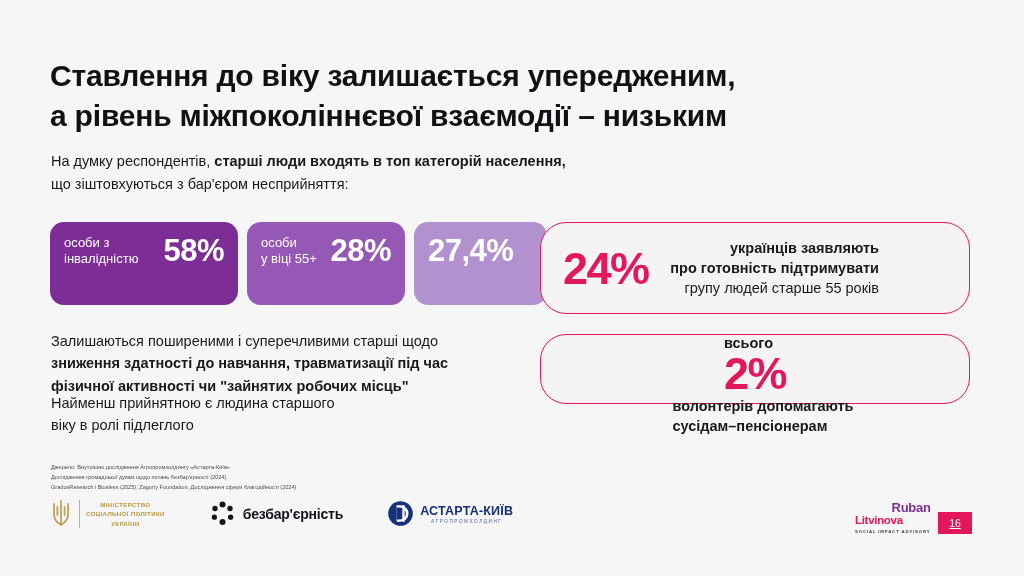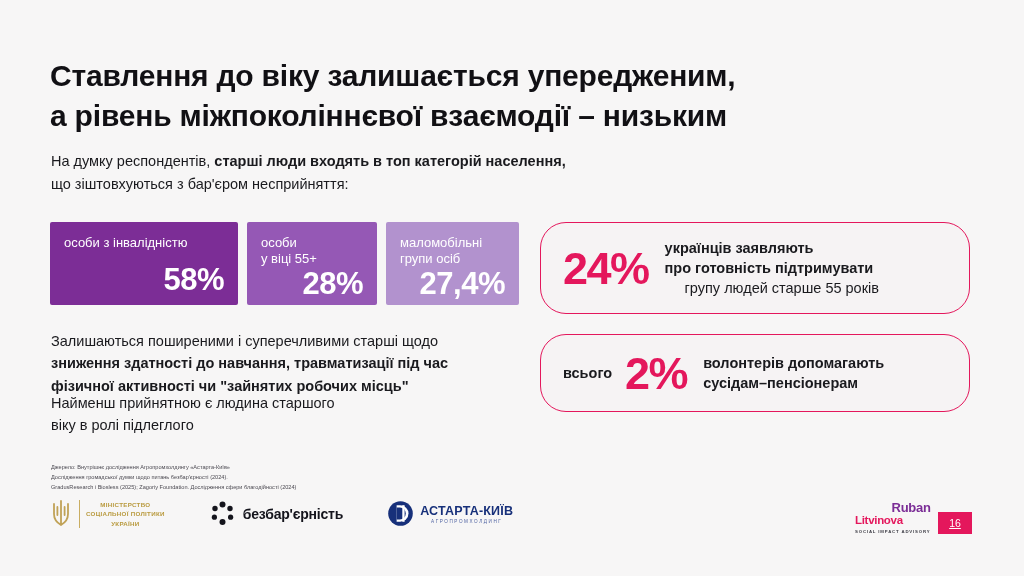--- a/index.html
+++ b/index.html
@@ -25,35 +25,35 @@
     font-size: 14.5px; color: #1a1a1e; line-height: 1.58;
   }
   .subtitle b { font-weight: bold; }
 
   
   .purple-row {
     position: absolute; left: 50px; top: 222px;
     display: flex; gap: 9px; align-items: stretch;
   }
   .pcard {
-    border-radius: 2px; position: relative;
+    border-radius: 14px; position: relative;
     padding: 13px 14px 10px 14px;
-    display: flex; flex-direction: column; justify-content: space-between;
+    display: flex; flex-direction: row; justify-content: space-between;
     height: 83px; color: #ffffff;
   }
   .pcard .plabel {
     font-size: 13px; line-height: 1.25; font-weight: normal;
     color: #ffffff; text-align: left;
   }
   .pcard .pvalue {
     font-size: 31px; font-weight: bold; line-height: 1;
     text-align: right; color: #ffffff; letter-spacing: -0.5px;
   }
   .pcard-1 { background: #7c2d96; width: 188px; }
-  .pcard-2 { background: #9558b5; width: 130px; }
+  .pcard-2 { background: #9558b5; width: 158px; }
   .pcard-3 { background: #b292ce; width: 133px; }
 
   
   .body-1 {
     position: absolute; left: 51px; top: 330px; width: 470px;
     font-size: 14.5px; line-height: 1.55; color: #1a1a1e;
   }
   .body-1 b { font-weight: bold; }
   .body-2 {
     position: absolute; left: 51px; top: 392px; width: 400px;
@@ -61,22 +61,22 @@
   }
 
   
   .pink-card {
     position: absolute;
     background: #f6f3f4;
     border: 1.6px solid #e4175c;
     border-radius: 26px;
     display: flex; align-items: center;
   }
-  .pink-card-1 { left: 540px; top: 222px; width: 430px; height: 92px; padding: 0 22px; }
-  .pink-card-2 { left: 540px; top: 334px; width: 430px; height: 78px; padding: 0 22px; }
+  .pink-card-1 { left: 540px; top: 222px; width: 430px; height: 92px; padding: 0 22px; text-align: right; }
+  .pink-card-2 { left: 540px; top: 334px; width: 430px; height: 70px; padding: 0 22px; flex-direction: column; }
 
   .big-pct {
     font-size: 45px; font-weight: bold; color: #e4175c;
     line-height: 1; letter-spacing: -1.5px; white-space: nowrap;
   }
   .pink-text {
     font-size: 14.5px; line-height: 1.4; color: #1a1a1e; margin-left: 16px;
   }
   .pink-text .bold { font-weight: bold; display: block; }
   .pink-text .reg { font-weight: normal; display: block; margin-left: 20px; }
@@ -158,24 +158,20 @@
       <div class="pvalue">58%</div>
     </div>
     <div class="pcard pcard-2">
       <div class="plabel">
         <span>особи</span><br>
         <span>у віці 55+</span>
       </div>
       <div class="pvalue">28%</div>
     </div>
     <div class="pcard pcard-3">
-      <div class="plabel">
-        <span>маломобільні</span><br>
-        <span>групи осіб</span>
-      </div>
       <div class="pvalue">27,4%</div>
     </div>
   </div>
 
   <div class="body-1">
     <span>Залишаються поширеними і суперечливими старші щодо</span><br>
     <b>зниження здатності до навчання, травматизації під час</b><br>
     <b>фізичної активності чи "зайнятих робочих місць"</b>
   </div>
 

